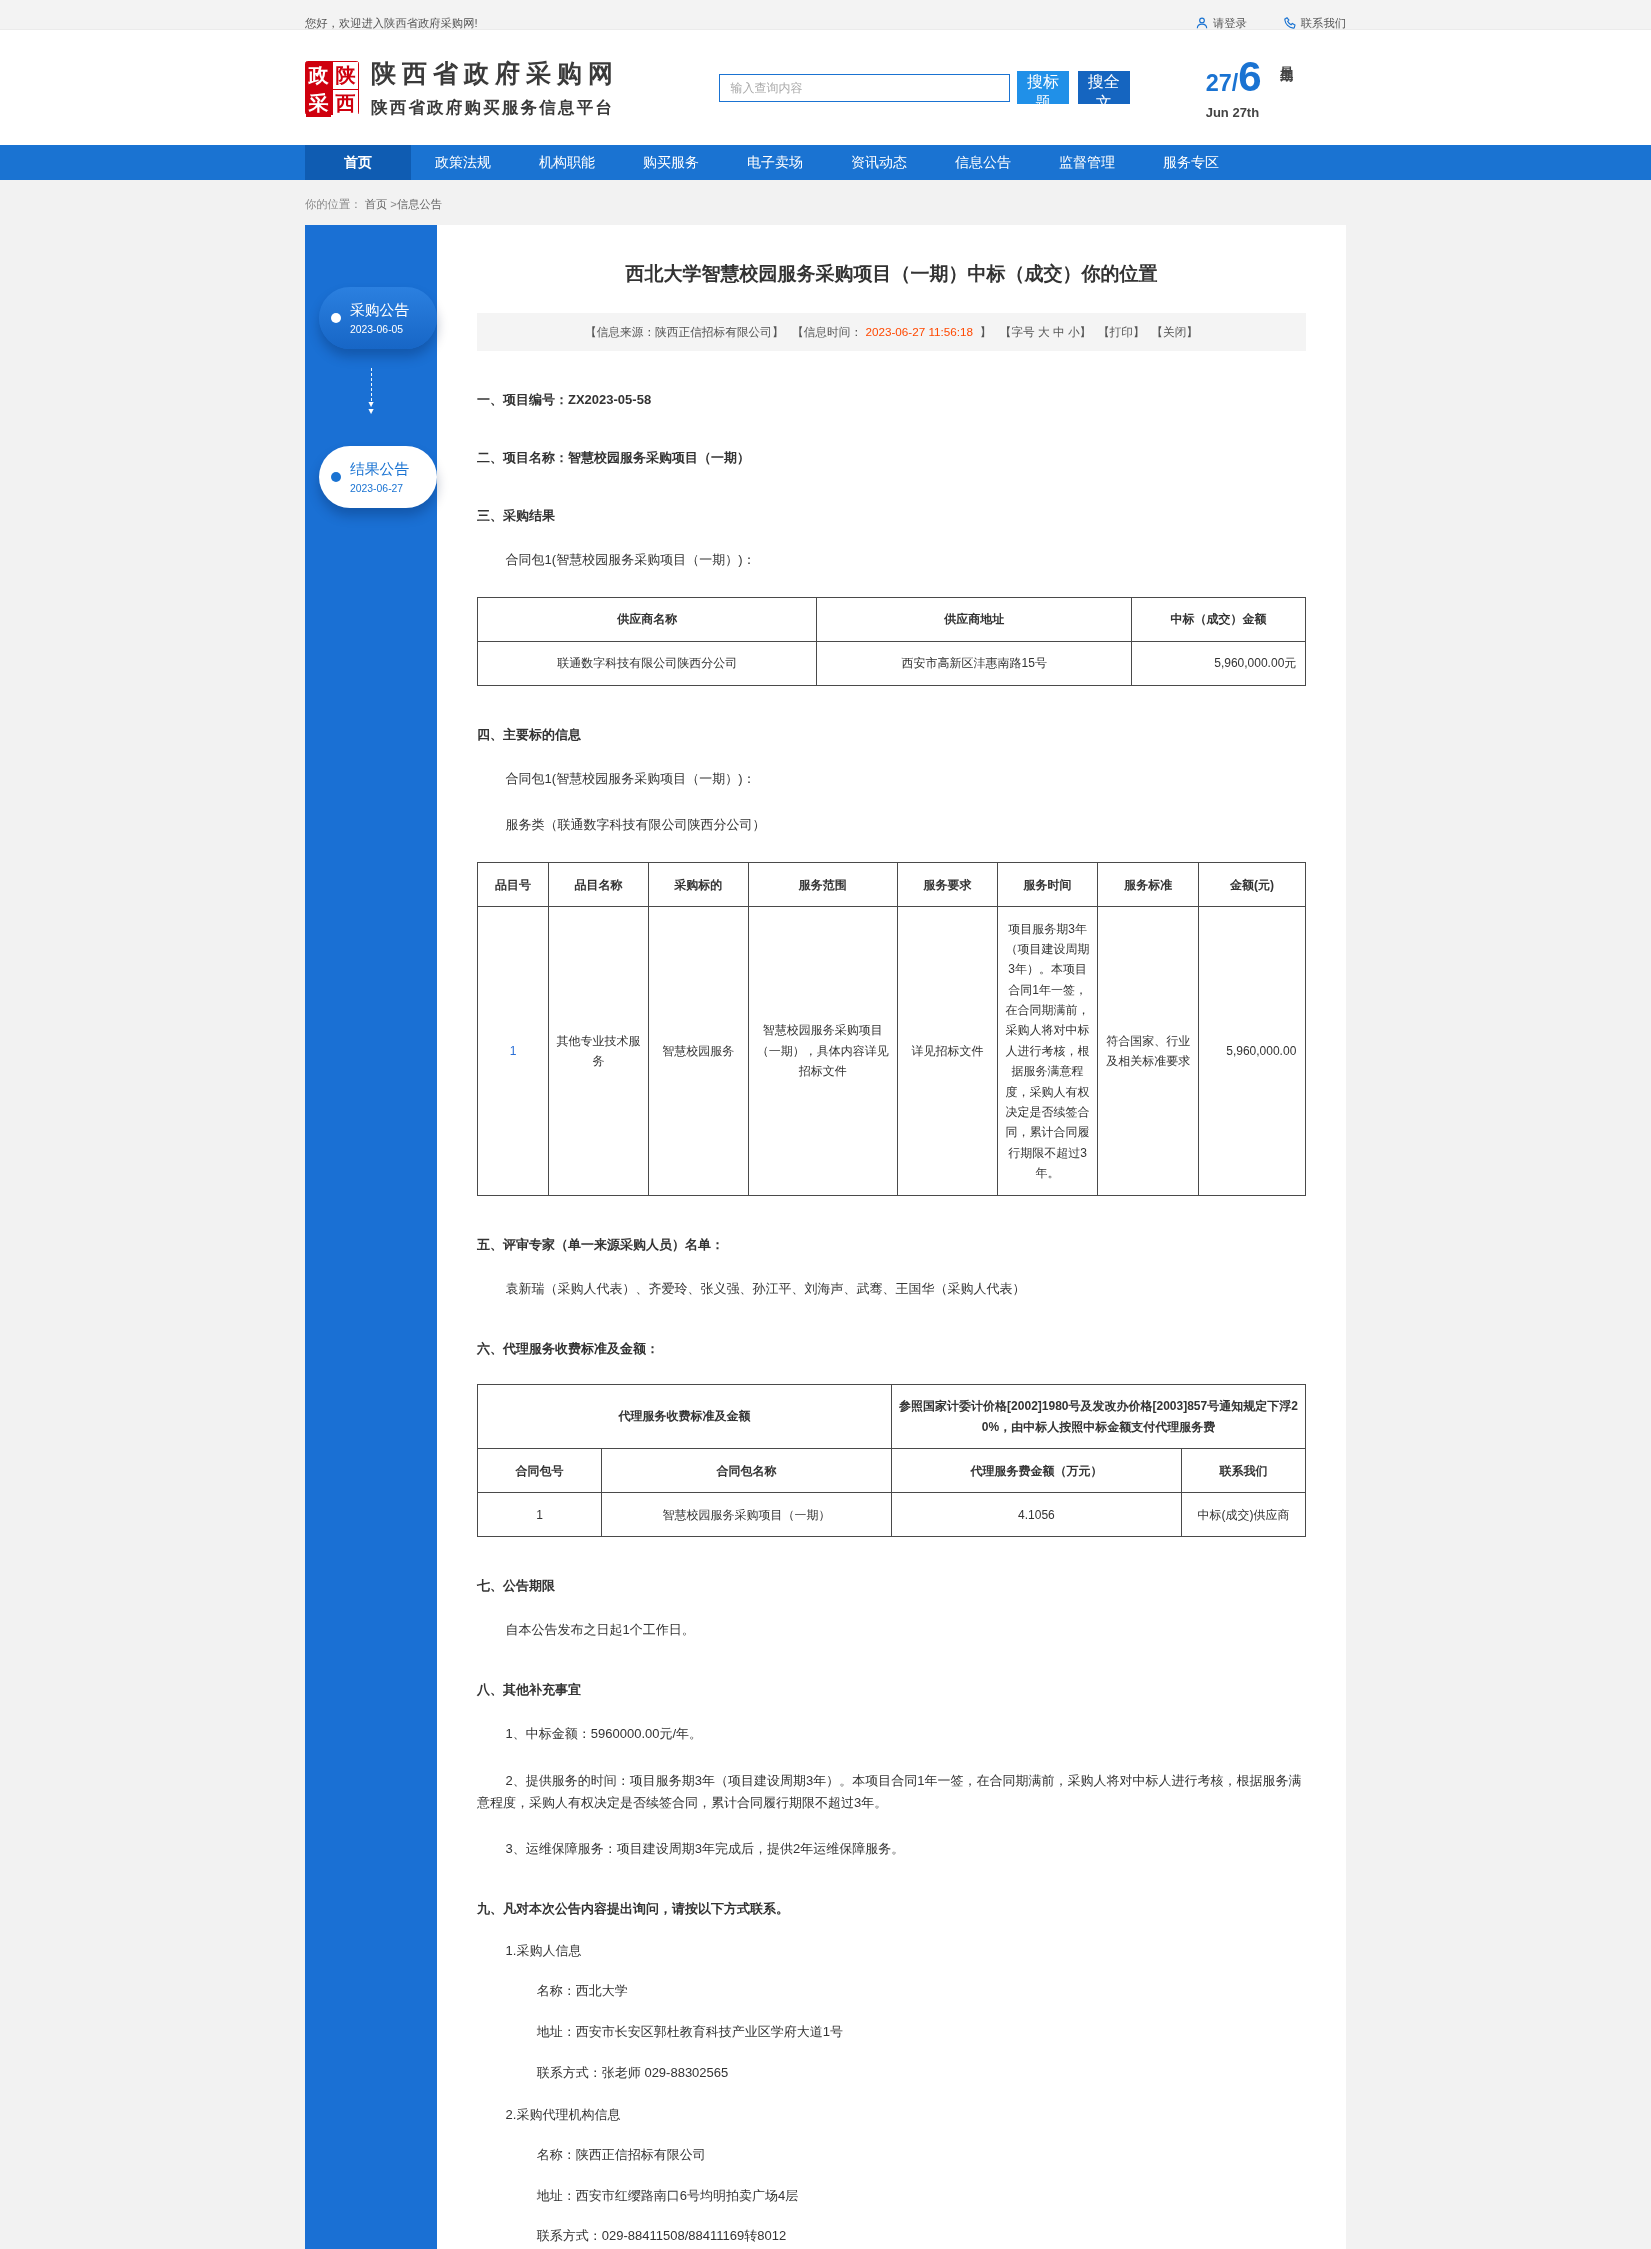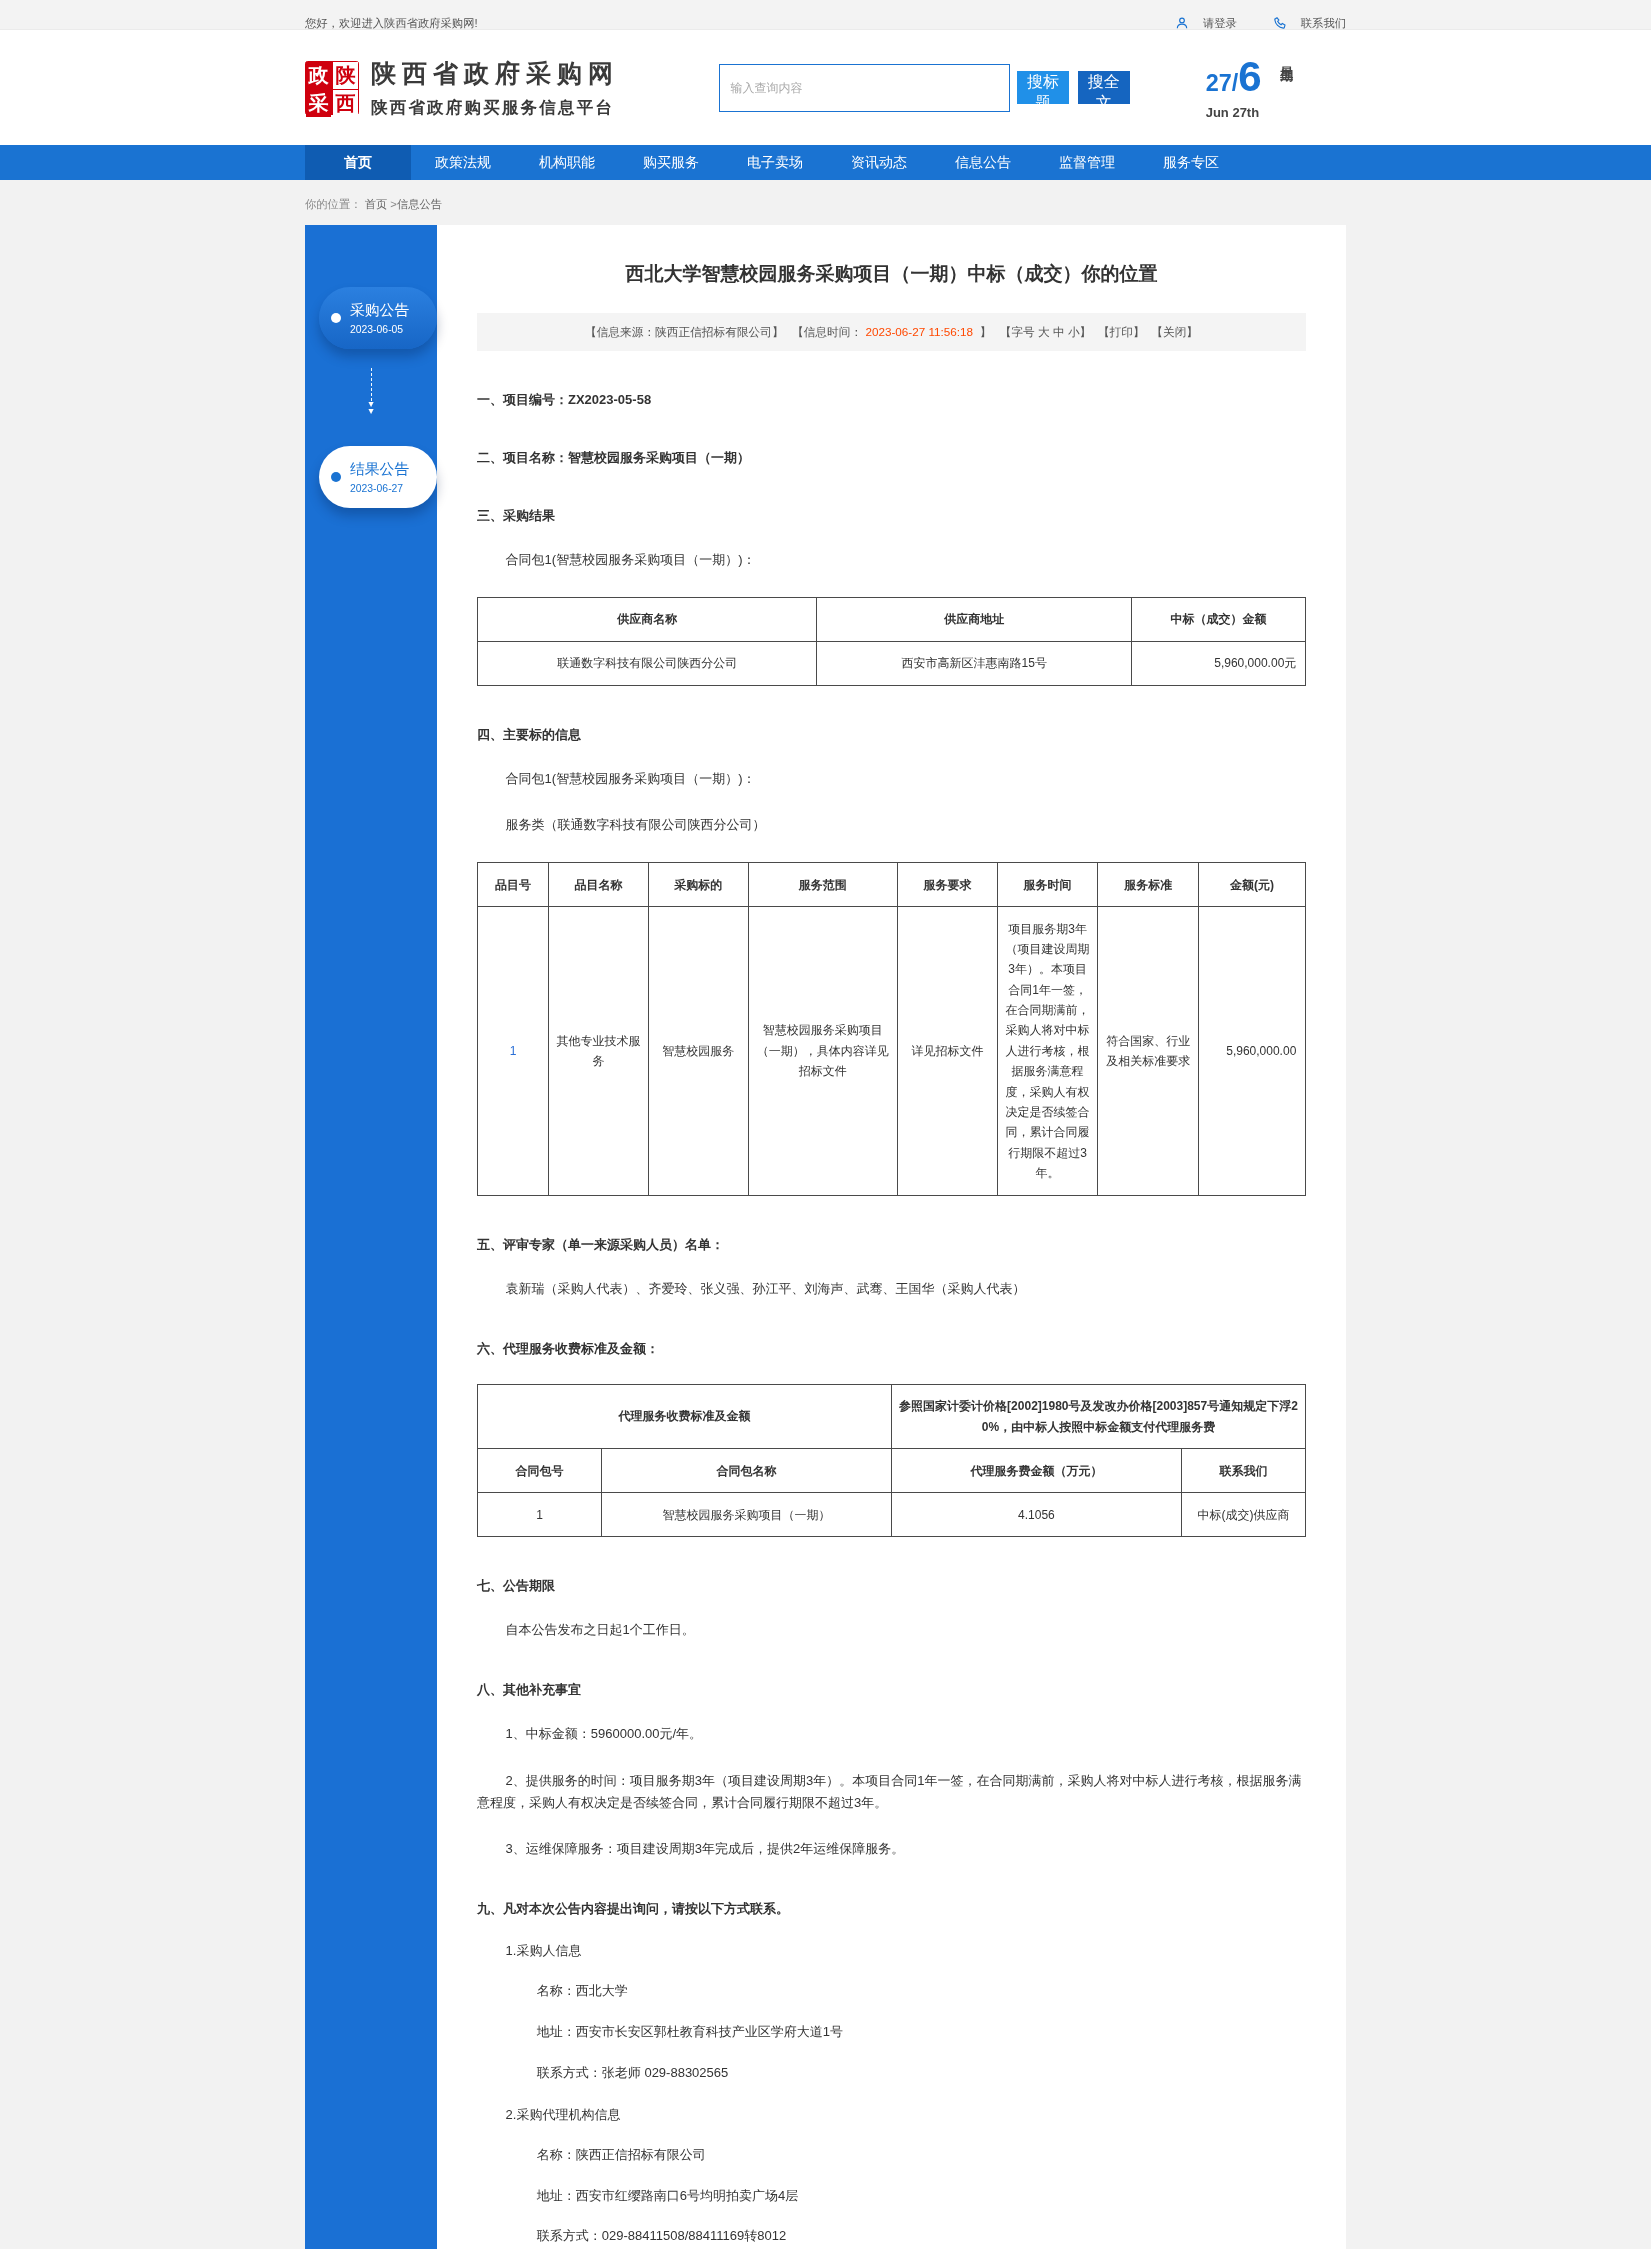--- a/index.html
+++ b/index.html
@@ -7,36 +7,36 @@
   body {
     width:1651px; background:#f2f2f2; color:#333;
     font-family:"Liberation Sans","DejaVu Sans",sans-serif;
   }
   .inner { width:1041px; margin:0 auto; position:relative; }
 
   
   .topbar { background:#f3f3f3; border-bottom:0.9px solid #ebebeb; height:30px; font-size:11.3px; color:#555; }
   .topbar-inner { display:flex; justify-content:space-between; align-items:center; height:46px; }
   .topbar-right { display:flex; gap:36px; }
-  .tb-link { display:inline-flex; align-items:center; gap:14px; cursor:pointer; color:#555; }
+  .tb-link { display:inline-flex; align-items:center; gap:4px; cursor:pointer; color:#555; }
   .tb-link svg { width:14px; height:14px; display:block; }
 
   
   .header { background:#fff; height:115px; }
   .header-inner { display:flex; align-items:center; height:115px; }
   .logo { display:flex; align-items:center; gap:12px; cursor:pointer; }
   .seal { width:54px; height:54px; background:#cf000e; border:1.7px solid #cf000e; display:grid;
           grid-template-columns:1fr 1fr; grid-template-rows:1fr 1fr; gap:1.7px; border-radius:2.6px; }
   .seal span { display:flex; align-items:center; justify-content:center; font-weight:bold; font-size:20px; }
   .seal .s-red { background:#cf000e; color:#fff; }
   .seal .s-white { background:#fff; color:#cf000e; }
   .site-title { font-size:25px; font-weight:bold; color:#3a3a3a; letter-spacing:6px; }
   .site-subtitle { font-size:16.5px; font-weight:bold; color:#3a3a3a; letter-spacing:2.2px; margin-top:7px; }
   .search { display:flex; align-items:center; margin-left:100px; }
-  .search-input { width:291px; height:48px; border:1.7px solid #1a73d2; padding:0 10.4px; font-size:12px;
+  .search-input { width:291px; height:28px; border:1.7px solid #1a73d2; padding:0 10.4px; font-size:12px;
                   color:#333; outline:none; background:#fff; }
   .search-input::placeholder { color:#a9a9a9; }
   .search button { height:33px; width:52px; border:0; color:#fff; font-size:16px; cursor:pointer;
                    font-family:inherit; }
   .btn-title { background:#2090e8; margin-left:7px; }
   .btn-full  { background:#1565c0; margin-left:8.7px; }
   .datebox { display:flex; align-items:flex-start; gap:17.4px; margin-left:76px; }
   .d-num { color:#1a73d2; font-weight:bold; line-height:1; white-space:nowrap; }
   .d-day { font-size:23.4px; }
   .d-month { font-size:42px; }

